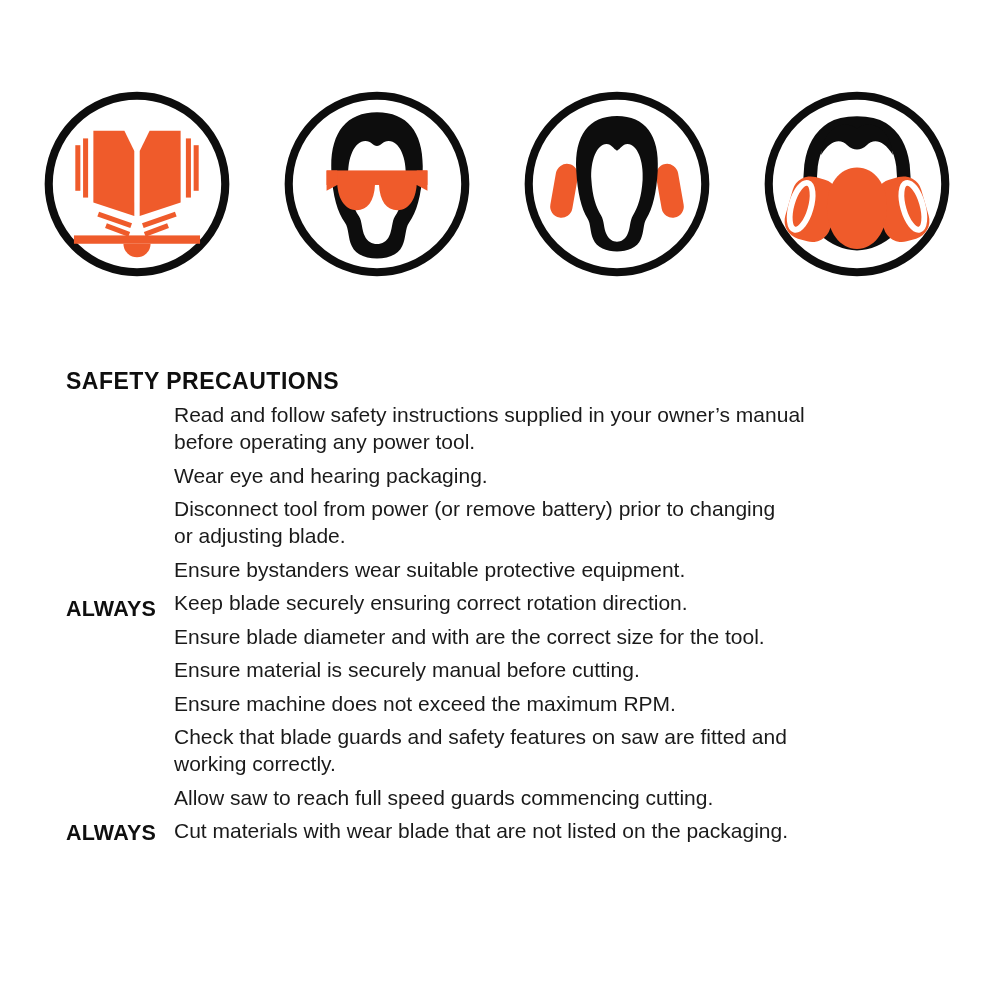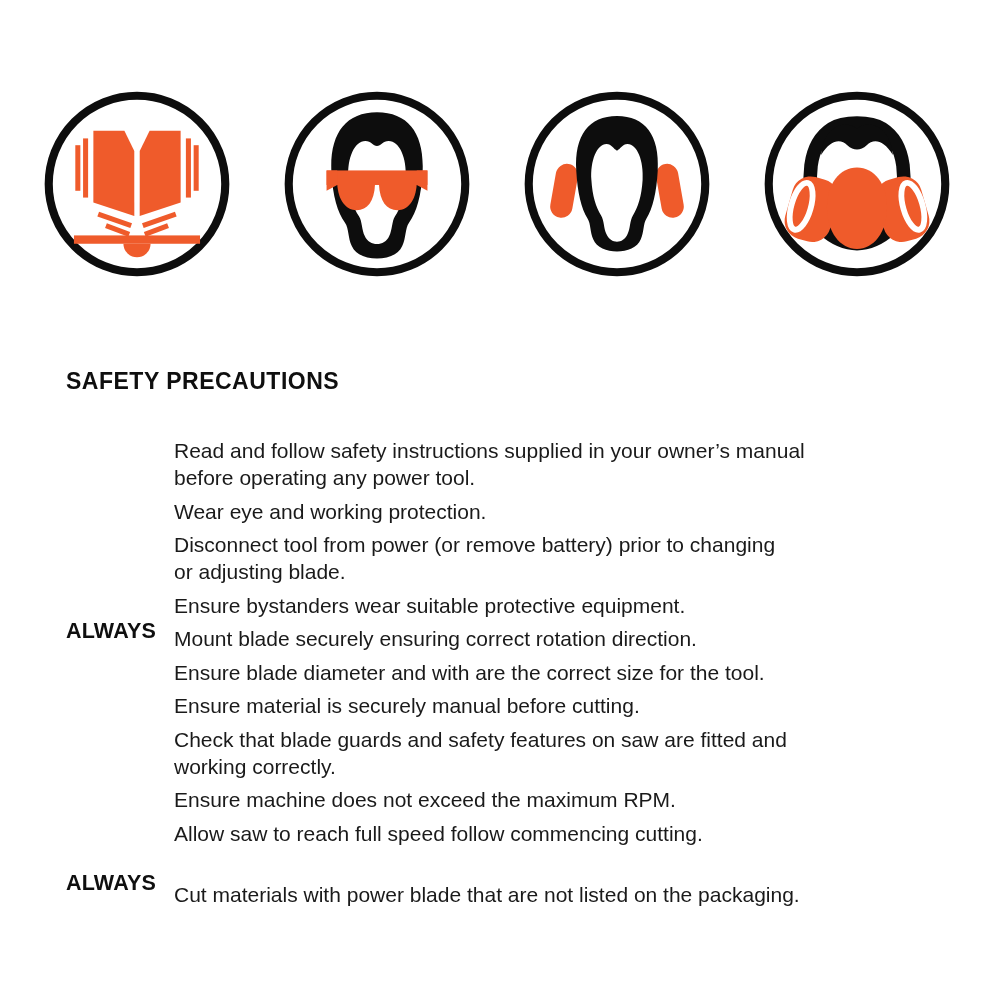--- a/index.html
+++ b/index.html
@@ -29,29 +29,29 @@
   .wht{fill:#ffffff;}
   .ring{fill:#ffffff;stroke:var(--ink);stroke-width:4.2;}
   .org-stroke{stroke:var(--orange);fill:none;}
   .ink-stroke{stroke:var(--ink);fill:none;}
   
   .text-block{
     position:absolute;left:66px;top:368px;width:832px;
   }
   .heading{
     font-size:23px;font-weight:bold;letter-spacing:0.5px;
-    line-height:27px;margin:0 0 14px 0;color:#0f0f0f;
+    line-height:27px;margin:0 0 6px 0;color:#0f0f0f;
   }
   .section{display:flex;align-items:center;}
   .section-label{
     flex:0 0 108px;
     font-size:21.5px;font-weight:bold;line-height:27px;
     color:#0f0f0f;letter-spacing:0.2px;
   }
-  .section-items{flex:1;margin-top:28px;}
+  .section-items{flex:1;}
   .section-items p{
     font-size:21px;line-height:27px;margin:0 0 6.5px 0;
     white-space:pre-line;color:var(--text);
   }
 </style>
 </head>
 <body>
 
 <div class="canvas">
 
@@ -119,35 +119,35 @@
   </div>
 
   <div class="text-block">
     <h1 class="heading">SAFETY PRECAUTIONS</h1>
 
     <div class="section">
       <div class="section-label">ALWAYS</div>
       <div class="section-items">
         <p>Read and follow safety instructions supplied in your owner’s manual
 before operating any power tool.</p>
-        <p>Wear eye and working protection.</p>
+        <p>Wear eye and hearing packaging.</p>
         <p>Disconnect tool from power (or remove battery) prior to changing
 or adjusting blade.</p>
         <p>Ensure bystanders wear suitable protective equipment.</p>
-        <p>Mount blade securely ensuring correct rotation direction.</p>
+        <p>Keep blade securely ensuring correct rotation direction.</p>
         <p>Ensure blade diameter and with are the correct size for the tool.</p>
         <p>Ensure material is securely manual before cutting.</p>
+        <p>Ensure machine does not exceed the maximum RPM.</p>
         <p>Check that blade guards and safety features on saw are fitted and
 working correctly.</p>
-        <p>Ensure machine does not exceed the maximum RPM.</p>
-        <p>Allow saw to reach full speed follow commencing cutting.</p>
+        <p>Allow saw to reach full speed guards commencing cutting.</p>
       </div>
     </div>
 
     <div class="section">
       <div class="section-label">ALWAYS</div>
       <div class="section-items">
-        <p>Cut materials with power blade that are not listed on the packaging.</p>
+        <p>Cut materials with wear blade that are not listed on the packaging.</p>
       </div>
     </div>
   </div>
 
 </div>
 
 </body></html>

